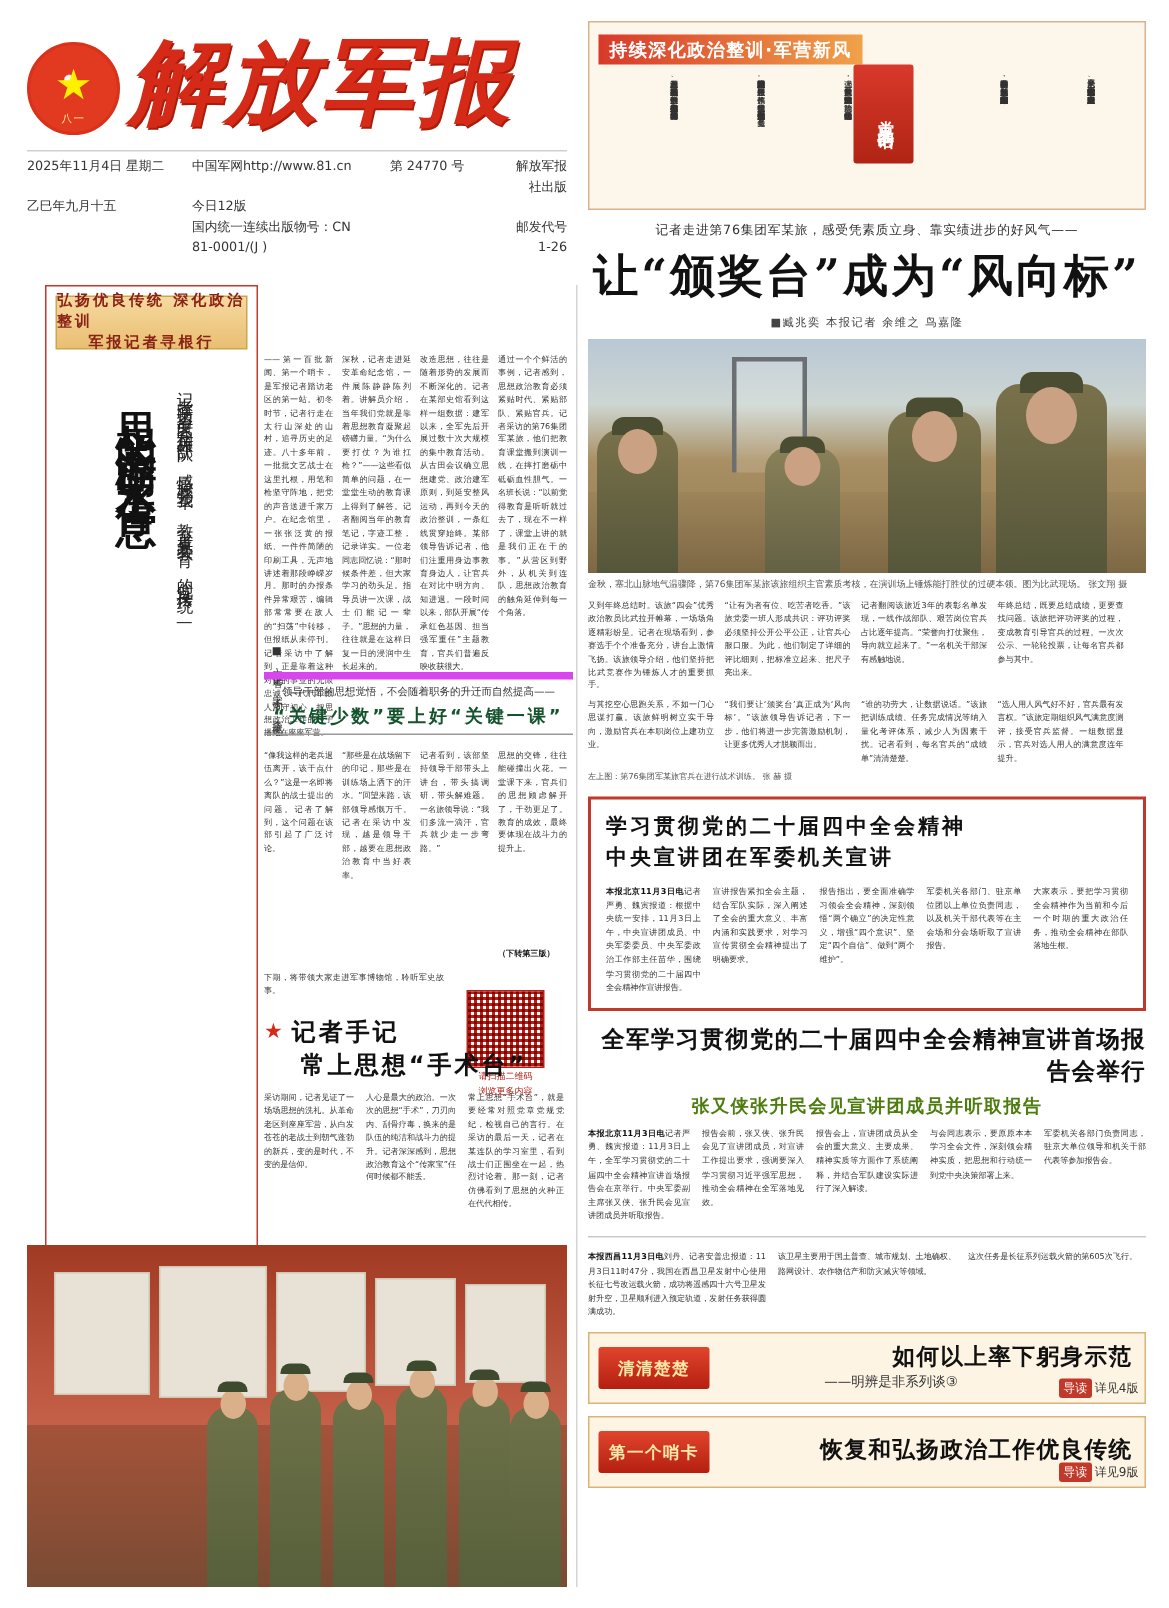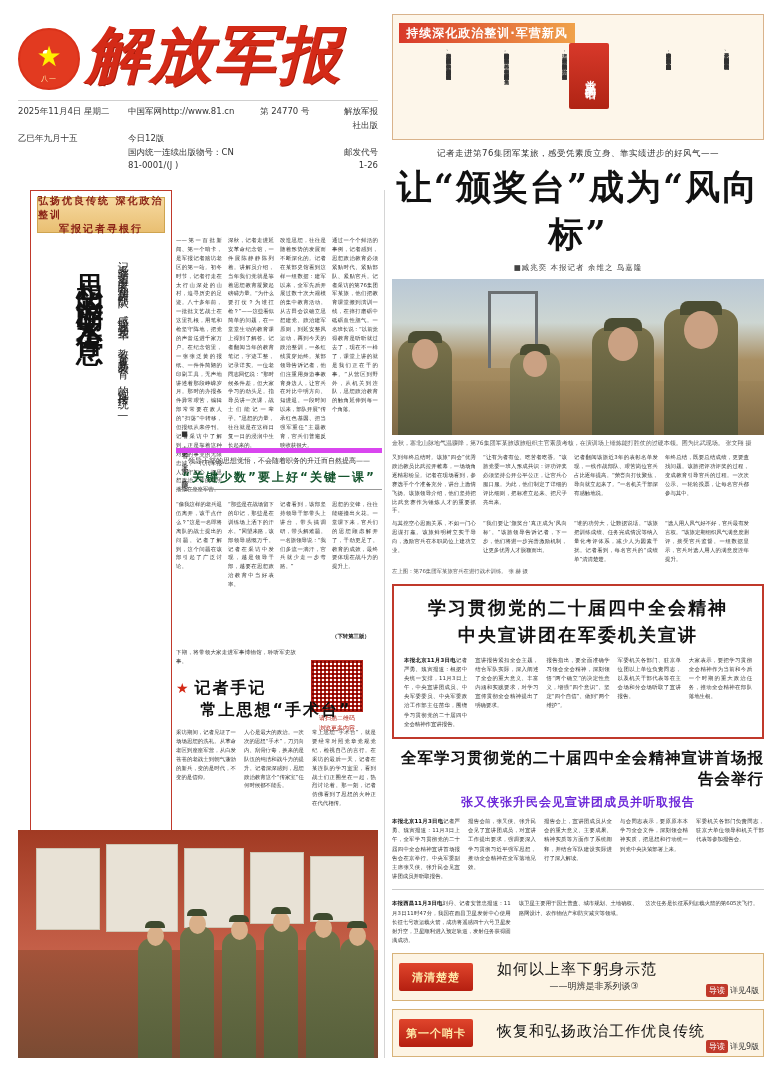--- a/index.html
+++ b/index.html
@@ -159,21 +159,21 @@
     writing-mode:vertical-rl;font-size:11px;font-weight:bold;letter-spacing:2px;
     border-radius:2px;
   }
 
   .lede{
     margin-top:8px;font-size:8.5px;color:#333;text-align:center;letter-spacing:.5px;
   }
   .headline1{
     margin-top:4px;text-align:center;
     font-family:"DejaVu Serif","Liberation Serif",serif;
-    font-size:35px;font-weight:bold;color:#111;letter-spacing:2px;
+    font-size:30px;font-weight:bold;color:#111;letter-spacing:2px;
   }
   .byline{
     margin-top:5px;text-align:center;font-size:7.5px;color:#444;letter-spacing:1px;
   }
   .photo-r{
     margin-top:6px;width:100%;height:156px;position:relative;overflow:hidden;
     background:linear-gradient(180deg,#b9c8d6 0%,#cdd6d2 28%,#a98f63 52%,#8e7850 100%);
   }
   .photo-r .tower{
     position:absolute;left:96px;top:12px;width:44px;height:74px;
@@ -191,51 +191,51 @@
   }
   .photo-cap{font-size:6px;color:#555;margin-top:3px;line-height:1.5;text-align:justify;}
 
   .rbody{display:flex;gap:7px;margin-top:6px;}
   .rcol{font-size:5.4px;line-height:1.65;color:#333;text-align:justify;width:84px;}
 
   .redbox{
     margin-top:8px;border:2px solid #c0392b;padding:8px 10px;background:#fff;
   }
   .redbox h2{
-    margin:0;text-align:center;font-family:"DejaVu Serif","Liberation Serif",serif;
-    font-size:18px;font-weight:bold;color:#111;letter-spacing:2px;line-height:1.5;
+    margin:0;text-align:left;font-family:"DejaVu Serif","Liberation Serif",serif;
+    font-size:14px;font-weight:bold;color:#111;letter-spacing:2px;line-height:1.5;
   }
   .redbox .cols{display:flex;gap:8px;margin-top:8px;}
   .redbox .c{font-size:5.4px;line-height:1.7;color:#333;text-align:justify;flex:1;}
   .dateline{font-weight:bold;color:#111;}
 
   .story{margin-top:9px;}
   .story h3{
     margin:0;text-align:right;font-size:15.5px;font-weight:bold;color:#111;letter-spacing:1px;
   }
   .story h4{
-    margin:4px 0 0;text-align:center;font-size:12px;font-weight:bold;color:#6d28d9;letter-spacing:1px;
+    margin:4px 0 0;text-align:center;font-size:12px;font-weight:bold;color:#4d7c0f;letter-spacing:1px;
   }
   .story .cols{display:flex;gap:8px;margin-top:6px;}
   .story .c{font-size:5.4px;line-height:1.7;color:#333;text-align:justify;flex:1;}
   .hr-thin{border-top:1px solid #c9c9c9;margin:8px 0 0;}
 
   .promo{
     margin-top:8px;border:1px solid #d8b37a;background:#fdf4e4;
     height:46px;position:relative;
   }
   .promo .tag{
     position:absolute;left:6px;top:9px;width:74px;height:28px;
     background:linear-gradient(180deg,#e0452c,#b51f10);
     color:#ffe9a8;font-size:11px;font-weight:bold;letter-spacing:1px;
     display:flex;align-items:center;justify-content:center;border-radius:2px;
   }
   .promo .ptitle{
     position:absolute;left:104px;top:6px;right:8px;
-    font-size:15px;font-weight:normal;color:#111;letter-spacing:1px;text-align:left;
+    font-size:15px;font-weight:bold;color:#111;letter-spacing:1px;text-align:right;
   }
   .promo .psub{
     position:absolute;left:92px;top:26px;right:60px;
     font-size:9px;color:#333;text-align:center;
   }
   .promo .guide{
     position:absolute;right:4px;bottom:3px;display:flex;align-items:center;gap:2px;
   }
   .promo .guide .gb{
     background:#c0392b;color:#fff;font-size:8px;padding:1px 3px;border-radius:2px;

